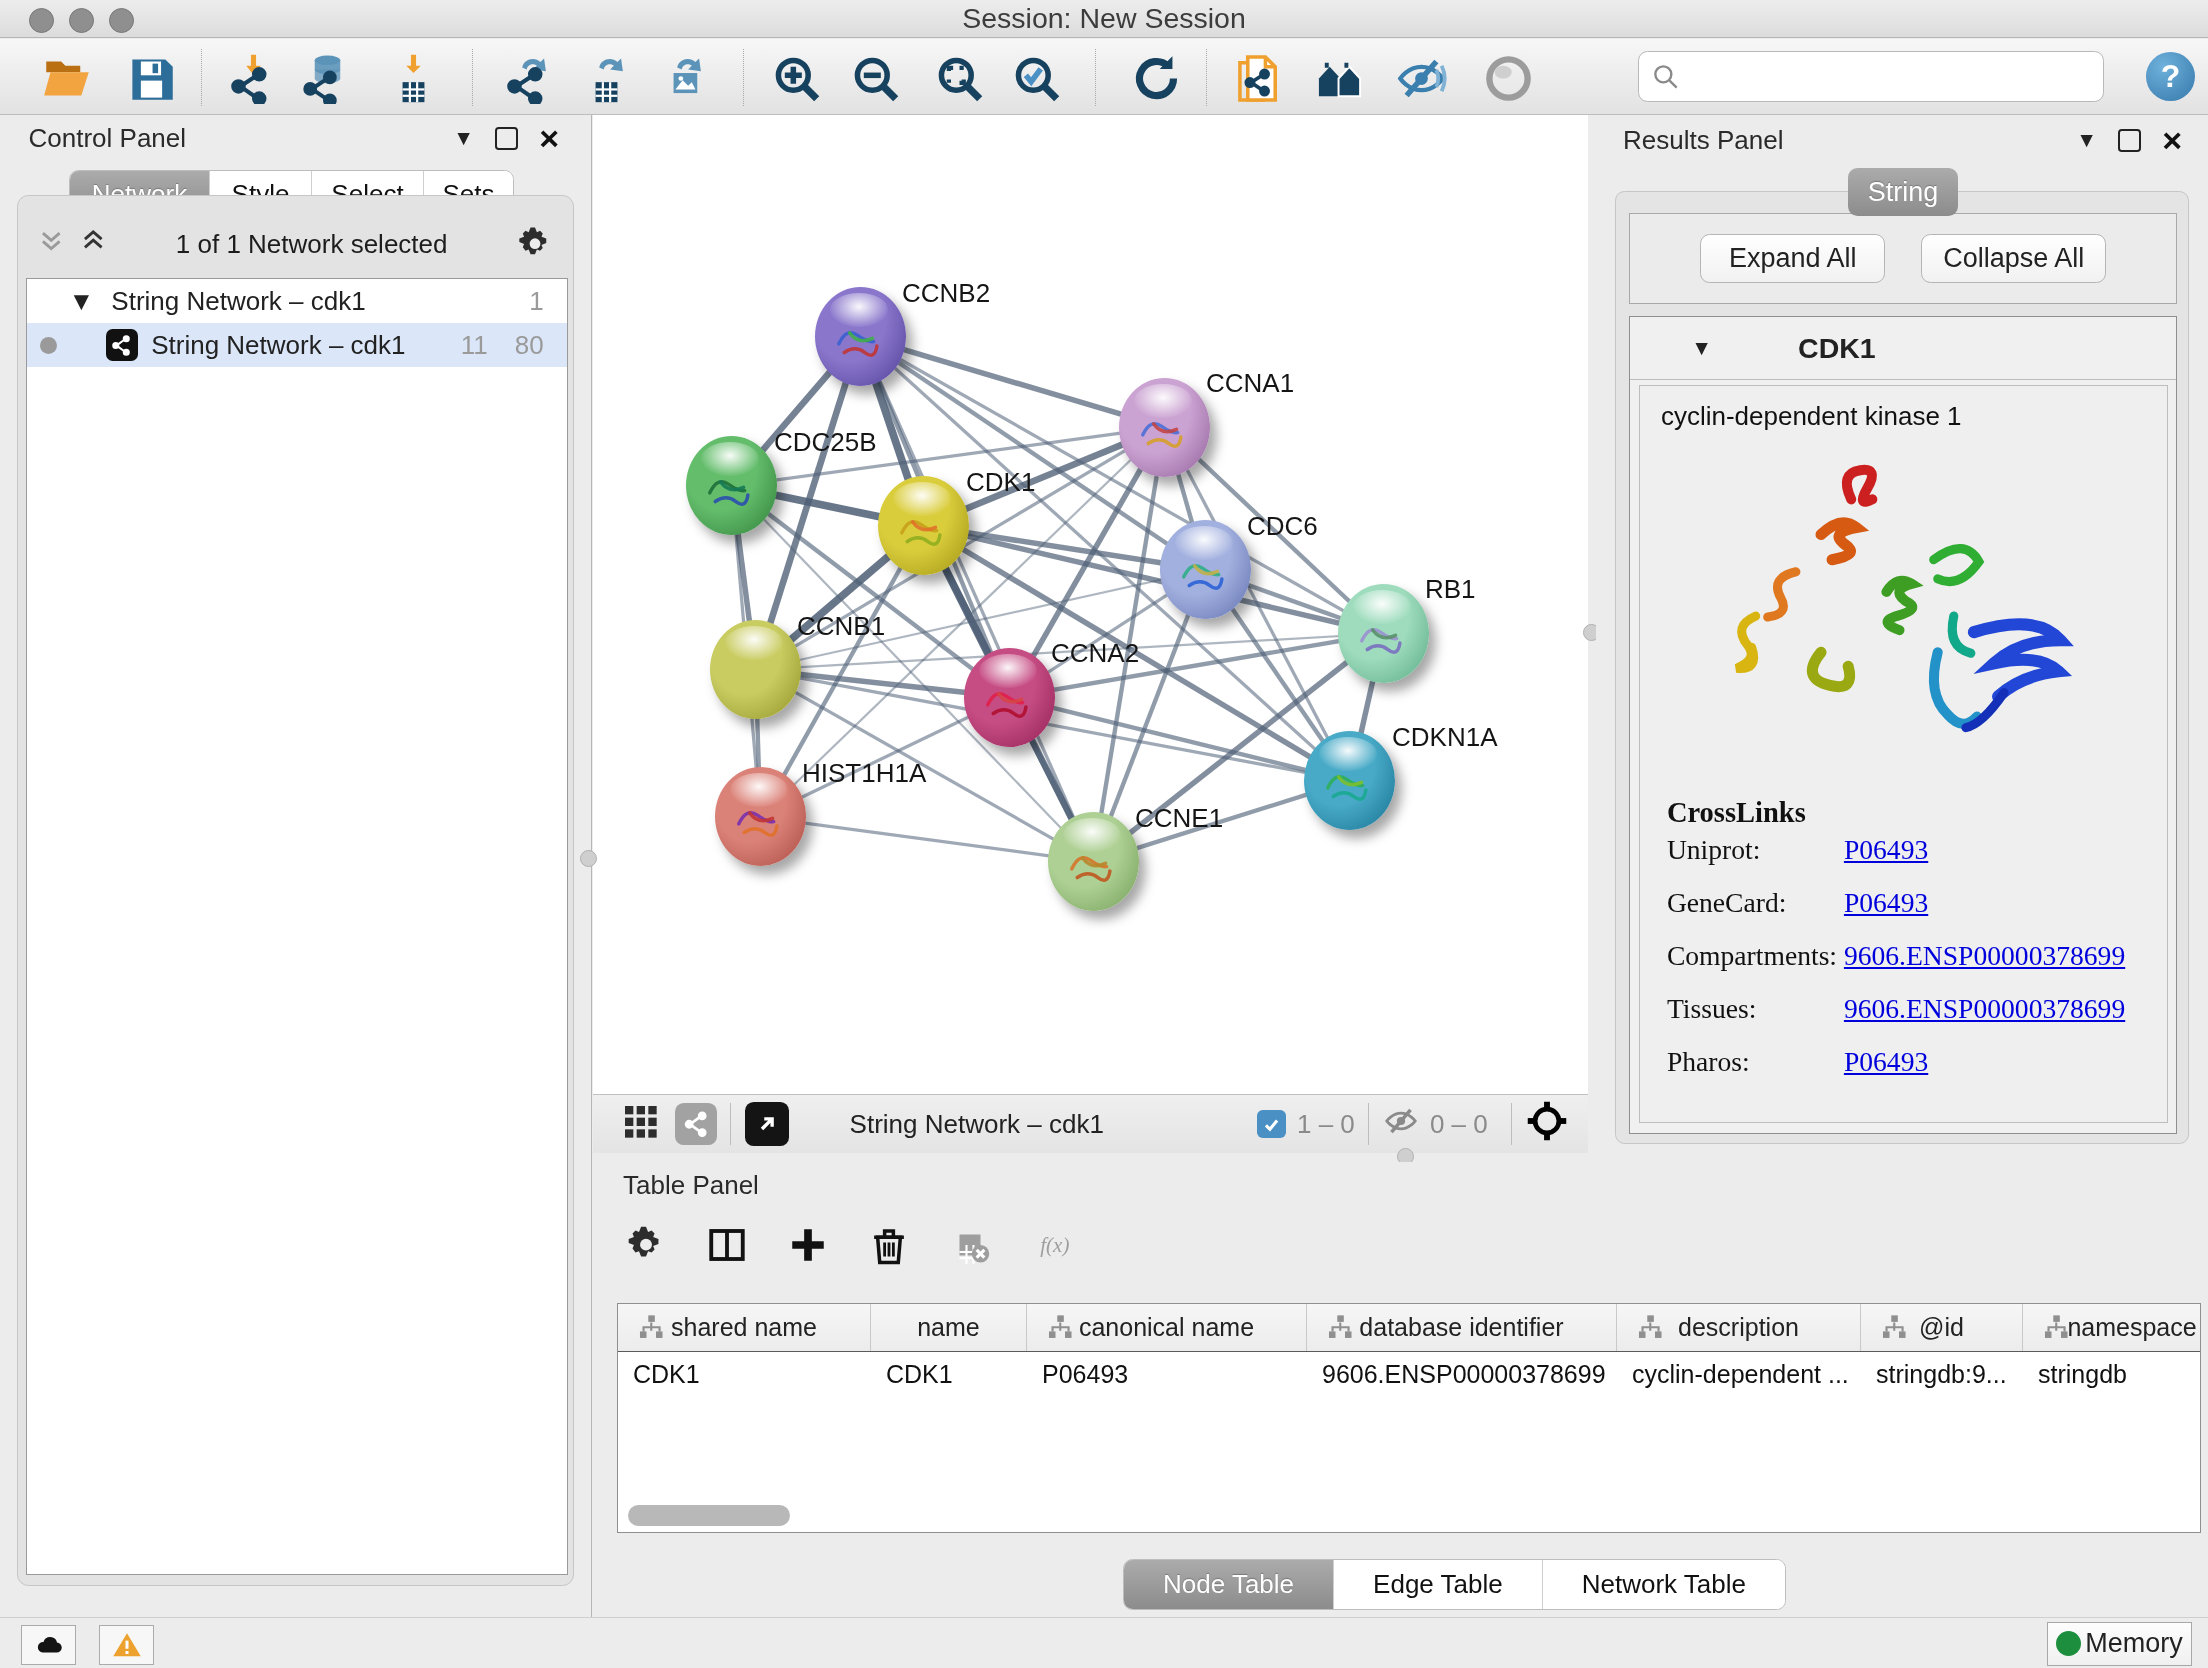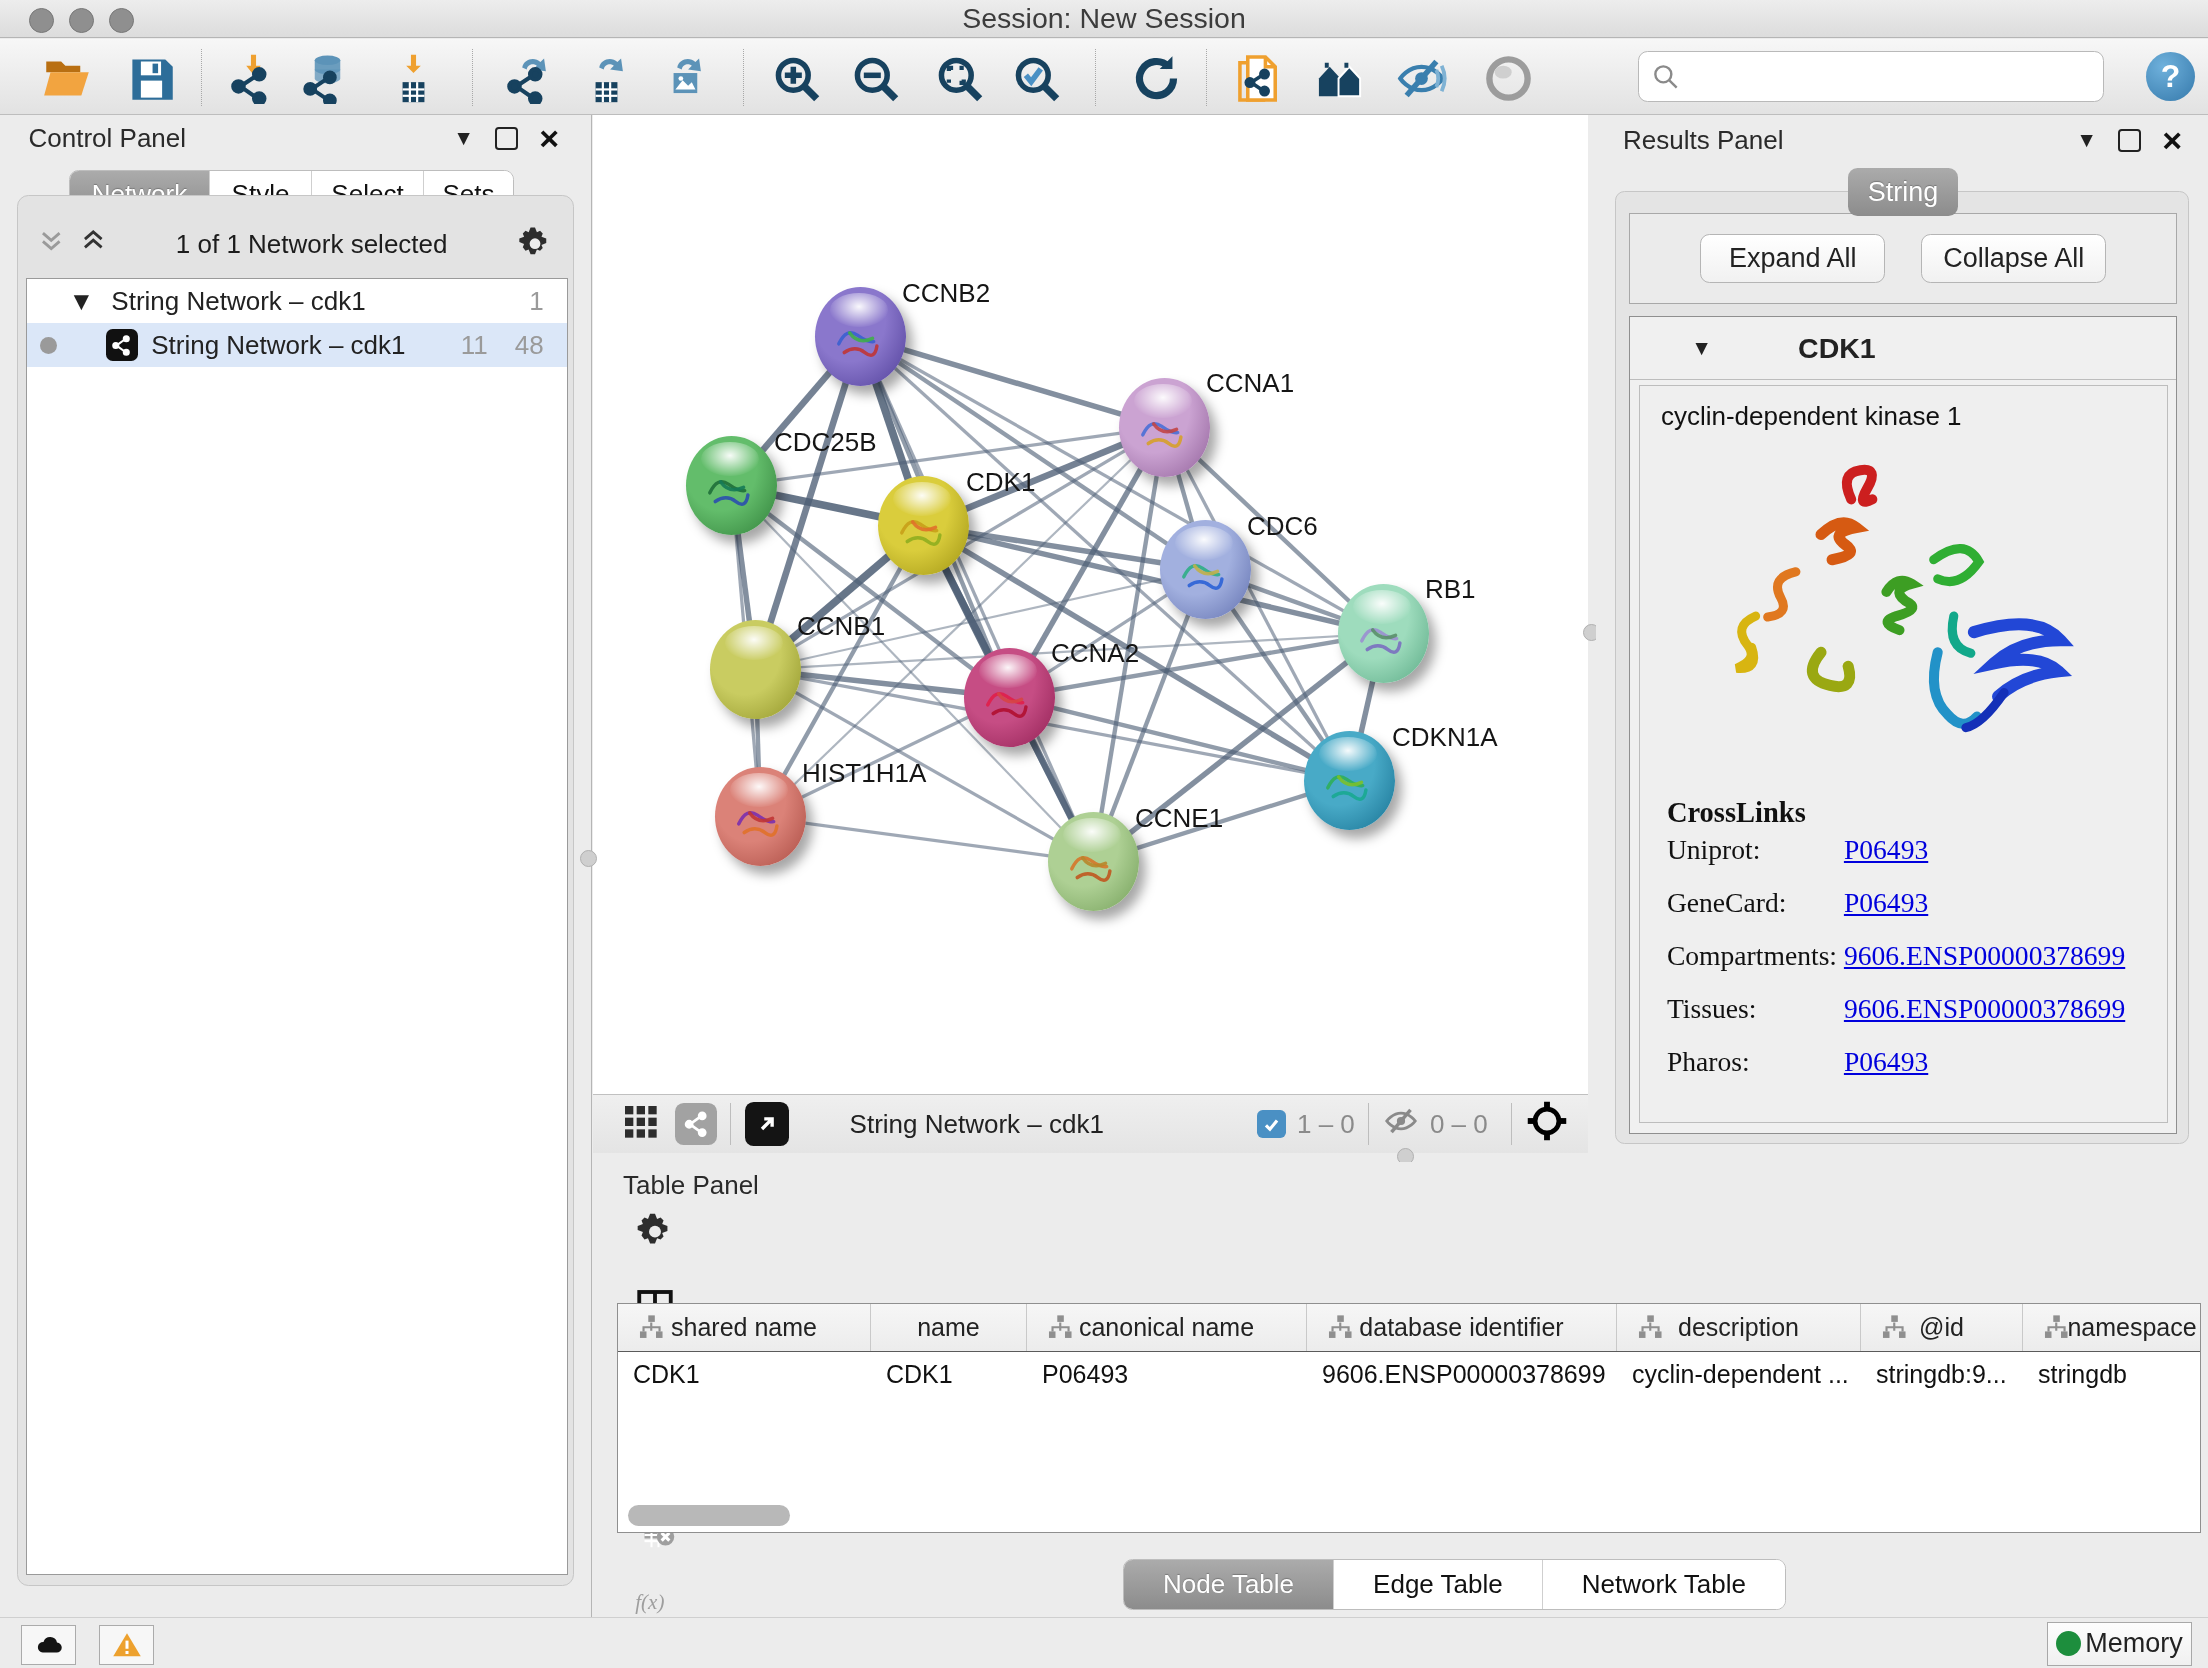--- a/index.html
+++ b/index.html
@@ -89,21 +89,21 @@
   .cl-row { display:flex; margin-bottom:21px; }
   .cl-row .lbl { width:177px; flex:0 0 auto; }
   .cl-row a { color:#0000dd; text-decoration:underline; cursor:pointer; }
 
   
   .dot-handle { position:absolute; width:17px; height:17px; border-radius:50%; background:#cfcfcf; border:1px solid #b0b0b0; }
 
   
   .table-panel { position:absolute; left:593px; top:1162px; width:1776px; height:455px; background:#ececec; }
   .tp-head { position:absolute; left:30px; right:19px; top:7.6px; display:flex; align-items:center; justify-content:space-between; }
-  .tp-toolbar { position:absolute; left:28.5px; top:49px; height:67px; display:flex; align-items:center; gap:32px;flex-direction:column; }
+  .tp-toolbar { position:absolute; left:28.5px; top:49px; height:67px; display:flex; align-items:center; gap:32px; }
   .tp-toolbar .ticon { width:49px; height:49px; display:flex; align-items:center; justify-content:center; cursor:pointer; }
   .tp-toolbar svg { width:42px; height:42px; }
   .table-box { position:absolute; left:24px; top:141px; width:1584px; height:230px; background:#fff; border:1px solid #8f8f8f; overflow:hidden; }
   .thead { display:flex; height:48px; background:linear-gradient(#f6f6f6,#ececec); border-bottom:1.9px solid #5a5a5a; }
   .th { display:flex; align-items:center; justify-content:center; gap:11.4px; border-right:1px solid #c9c9c9; font-size:25px; color:#222; flex:0 0 auto; position:relative; }
   .th svg { width:28.5px; height:28.5px; position:absolute; left:9.5px; }
   .trow { display:flex; height:44px; align-items:center; }
   .td { padding-left:15px; font-size:25px; color:#111; flex:0 0 auto; white-space:nowrap; overflow:hidden; }
   .hscroll { position:absolute; left:9.5px; bottom:5.7px; width:162px; height:21px; border-radius:10.5px; background:#b8b8b8; cursor:pointer; }
   .tp-tabs { position:absolute; left:530px; top:397px; height:51px; }
@@ -406,21 +406,21 @@
               <g stroke="#fff" stroke-width="2.2" fill="#fff">
                 <circle cx="17" cy="5" r="2.6"></circle>
                 <circle cx="6" cy="12" r="2.6"></circle>
                 <circle cx="17" cy="19" r="2.6"></circle>
                 <path d="M8 11l7-5M8 13l7 5" fill="none"></path>
               </g>
             </svg>
         </span>
         <span style="flex:1">String Network – cdk1</span>
         <span class="cnt" style="margin-right:27px">11</span>
-        <span class="cnt" style="margin-right:23px">48</span>
+        <span class="cnt" style="margin-right:23px">80</span>
       </div>
     </div>
   </div>
 </div>
 
 <div class="network-panel">
   <div class="net-view" id="net-view">
       <svg width="995" height="979" style="position:absolute;left:0;top:0" viewBox="0 0 1046 1029">
         <line x1="281" y1="233" x2="146" y2="390" stroke="#4e5f76" stroke-width="6.8999999999999995" stroke-opacity="0.78"></line>
         <line x1="281" y1="233" x2="348" y2="432" stroke="#4e5f76" stroke-width="8.049999999999999" stroke-opacity="0.86"></line>

